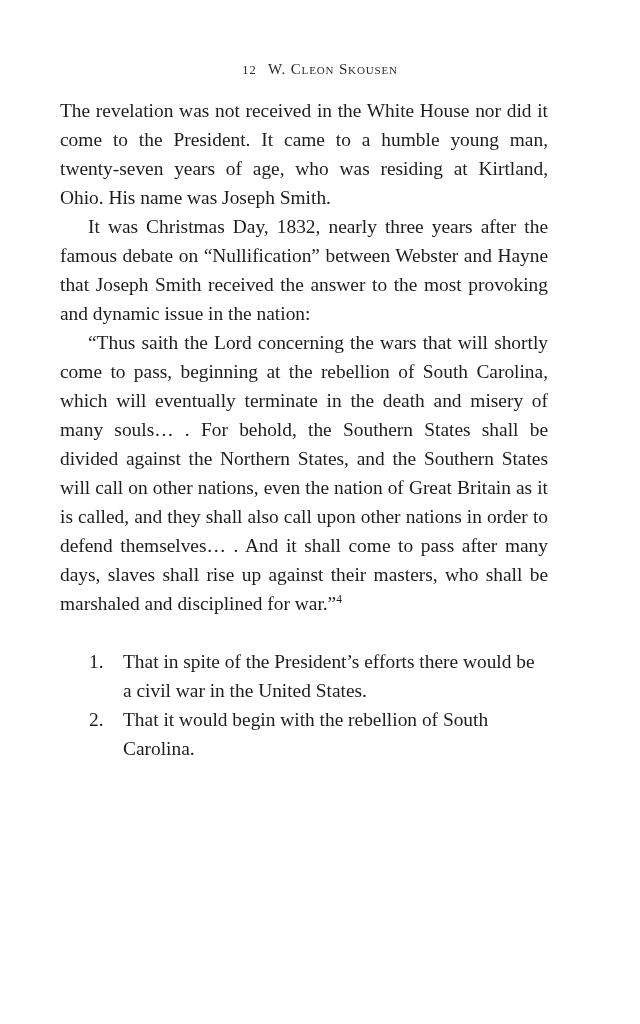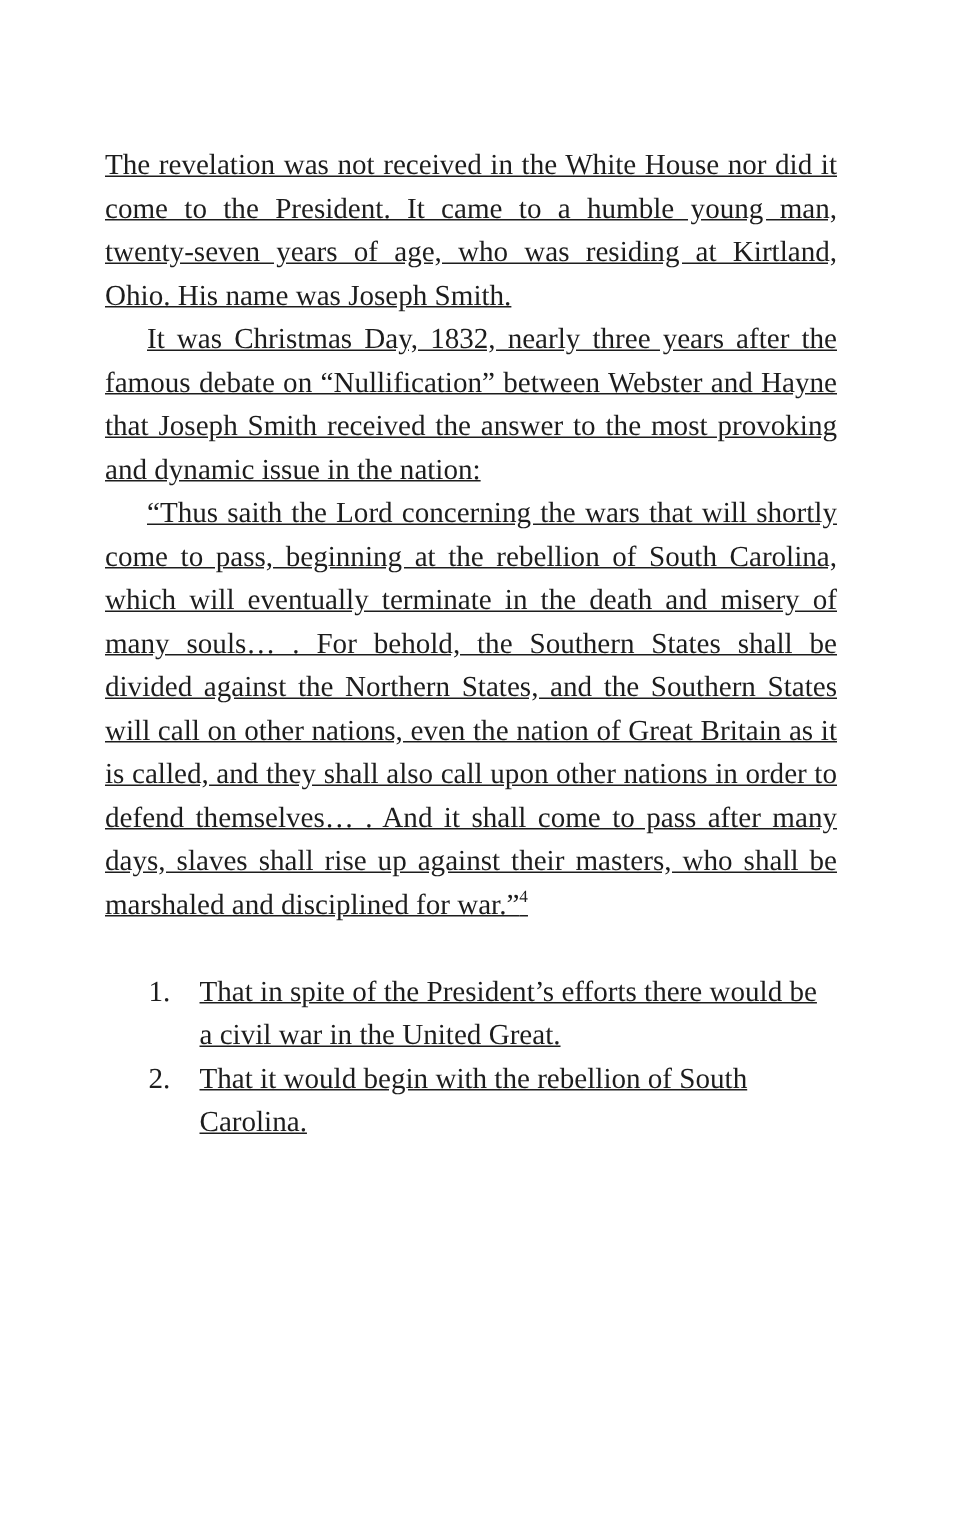--- a/index.html
+++ b/index.html
@@ -47,24 +47,23 @@
   }
   .running-head .bookauthor {
     font-variant: small-caps;
     font-size: 15px;
     letter-spacing: 0.85px;
   }
 
   
   .textblock {
     position: absolute;
-    left: 70px;
+    left: 60px;
     top: 96px;
     width: 488px;
-    text-decoration: underline;
   }
 
   p.body {
     margin: 0;
     text-align: justify;
     text-justify: inter-word;
     font-size: 19.4px;
     line-height: 29px;
     hyphens: none;
     -webkit-hyphens: none;
@@ -119,36 +118,39 @@
   .footnote .fn-num {
     display: inline-block;
     width: 26px;
   }
 </style>
 </head>
 <body>
 
 <div class="page">
 
+  <div class="running-head">
+    <span class="folio">12</span><span class="sep"></span><span class="bookauthor">W. Cleon Skousen</span>
+  </div>
 
   <div class="textblock">
 
     <p class="body">The revelation was not received in the White House nor did it come to the President. It came to a humble young man, twenty-seven years of age, who was residing at Kirtland, Ohio. His name was Joseph Smith.</p>
 
     <p class="body indent">It was Christmas Day, 1832, nearly three years after the famous debate on “Nullification” between Webster and Hayne that Joseph Smith received the answer to the most provoking and dynamic issue in the nation:</p>
 
     <p class="body indent"><span>“Thus saith the Lord concerning the wars that will shortly come to pass, beginning at the rebellion of South Carolina, which will eventually terminate in the death and misery of many souls… . For behold, the Southern States shall be divided against the Northern States, and the Southern States will call on other nations, even the nation of Great Britain as it is called, and they shall also call upon other nations in order to defend themselves… . And it shall come to pass after many days, slaves shall rise up against their masters, who shall be marshaled and disciplined for war.”</span><span class="sup">4</span></p>
 
 
     <div class="listgap"></div>
 
     <ol class="numlist">
       <li class="li">
         <span class="marker">1.</span>
-        <span>That in spite of the President’s efforts there would be a civil war in the United Great.</span>
+        <span>That in spite of the President’s efforts there would be a civil war in the United States.</span>
       </li>
       <li class="li">
         <span class="marker">2.</span>
         <span>That it would begin with the rebellion of South Carolina.</span>
       </li>
     </ol>
 
   </div>
 
 

